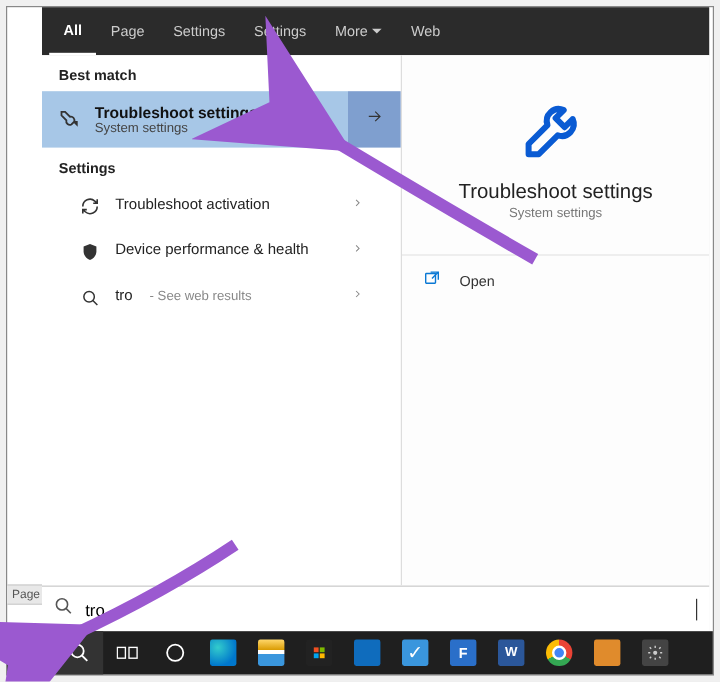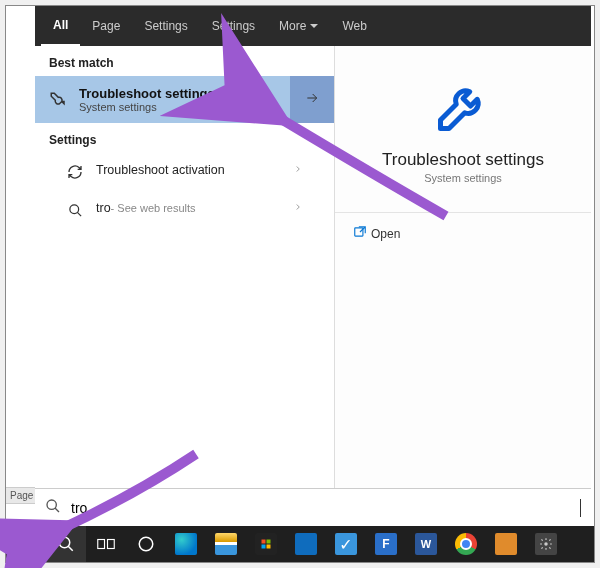--- a/index.html
+++ b/index.html
@@ -24,29 +24,29 @@
 
 .best-row { display: flex; }
 .best-main { flex: 1; display: flex; align-items: center; gap: 12px; padding: 10px 14px; background: #a7c7e7; cursor: pointer; }
 .best-main .title { font-weight: 600; font-size: 13px; color: #111; }
 .best-main .sub { font-size: 11px; color: #444; }
 .best-arrow { width: 44px; background: #7f9fcf; display: flex; align-items: center; justify-content: center; cursor: pointer; }
 
 .row { display: flex; gap: 12px; padding: 10px 31px; cursor: pointer; font-size: 12.5px; color: #222; }
 .row .chev { margin-left: auto; color: #777; }
 .row .txt b { font-weight: 700; }
-.row .sub { color: #888; font-size: 11px; margin-left: 0; }
+.row .sub { color: #888; font-size: 11px; margin-left: 14px; }
 
 .icon-box { width: 18px; height: 18px; display: flex; align-items: center; justify-content: center; flex-shrink: 0; }
 
 .preview-icon { width: 60px; height: 60px; margin-bottom: 14px; }
 .preview-title { font-size: 17px; color: #222; margin-bottom: 2px; text-align: center; }
 .preview-sub { font-size: 11px; color: #777; margin-bottom: 28px; }
 .preview-actions { width: 100%; border-top: 1px solid #e4e4e4; }
-.preview-action { display: flex; align-items: center; gap: 4px; padding: 12px 18px; font-size: 12px; cursor: pointer; color: #333; text-align: center; }
+.preview-action { display: flex; align-items: center; gap: 16px; padding: 12px 18px; font-size: 12px; cursor: pointer; color: #333; text-align: center; }
 
 .search-input-bar { height: 38px; background: #fff; border-top: 1px solid #ccc; display: flex; align-items: center; padding: 0 10px; gap: 10px; }
 .search-input-bar input { border: none; outline: none; flex: 1; font-size: 14px; background: transparent; }
 .search-input-bar .caret { width: 1px; height: 18px; background: #333; animation: blink 1s infinite; }
 @keyframes blink { 50% { opacity: 0; } }
 
 .taskbar { position: absolute; left: 0; right: 0; bottom: 0; height: 36px; background: #1f1f1f; display: flex; align-items: center; z-index: 3; }
 .tb-item { width: 40px; height: 36px; display: flex; align-items: center; justify-content: center; cursor: pointer; }
 .tb-item.active-glow { background: #333; }
 .tb-app { width: 22px; height: 22px; border-radius: 2px; }
@@ -109,20 +109,33 @@
               </svg>
           </span>
           <span class="txt">Troubleshoot activation</span>
           <span class="chev">
             <svg width="10" height="10" viewBox="0 0 24 24" fill="none" stroke="#888" stroke-width="2">
                 <path d="M9 6l6 6-6 6"></path>
               </svg>
           </span>
         </div>
 
+        <div class="row">
+          <span class="icon-box">
+            <svg width="16" height="16" viewBox="0 0 24 24" fill="#333">
+                <path d="M12 2l8 3v6c0 5-3.4 9.5-8 11-4.6-1.5-8-6-8-11V5l8-3z"></path>
+              </svg>
+          </span>
+          <span class="txt">Device performance &amp; health</span>
+          <span class="chev">
+            <svg width="10" height="10" viewBox="0 0 24 24" fill="none" stroke="#888" stroke-width="2">
+                <path d="M9 6l6 6-6 6"></path>
+              </svg>
+          </span>
+        </div>
 
 
 
         <div class="row">
           <span class="icon-box">
             <svg width="15" height="15" viewBox="0 0 24 24" fill="none" stroke="#333" stroke-width="2">
                 <circle cx="10" cy="10" r="7"></circle>
                 <path d="M21 21l-6-6"></path>
               </svg>
           </span>

